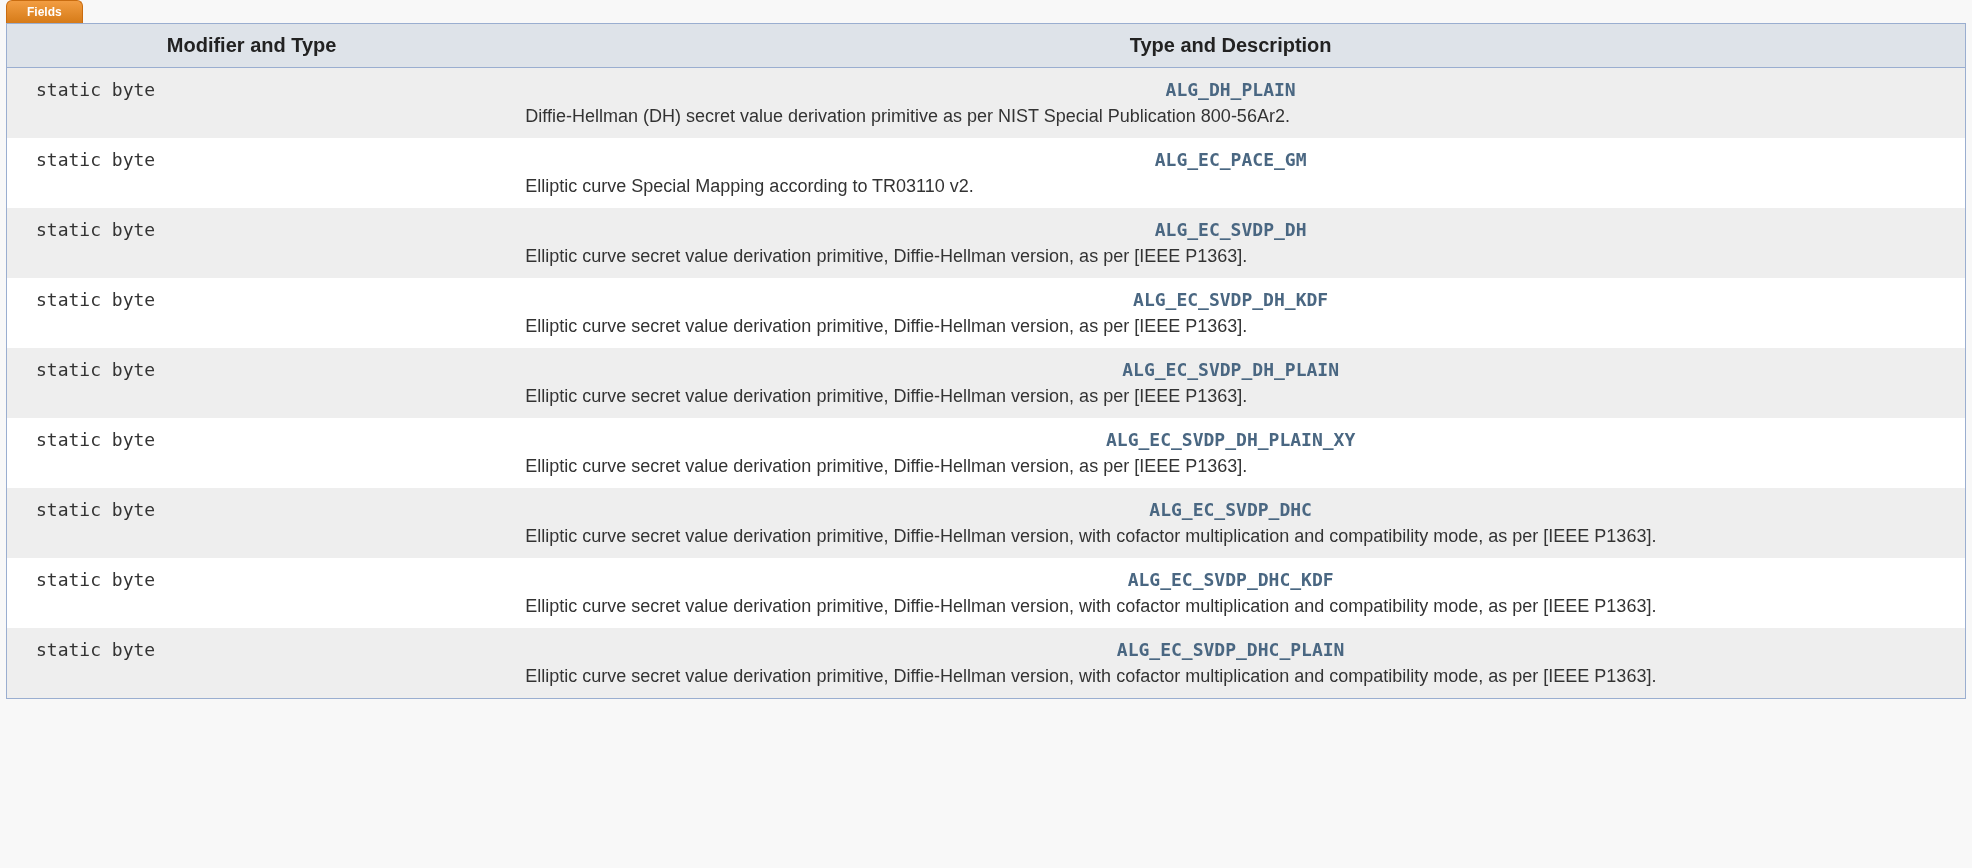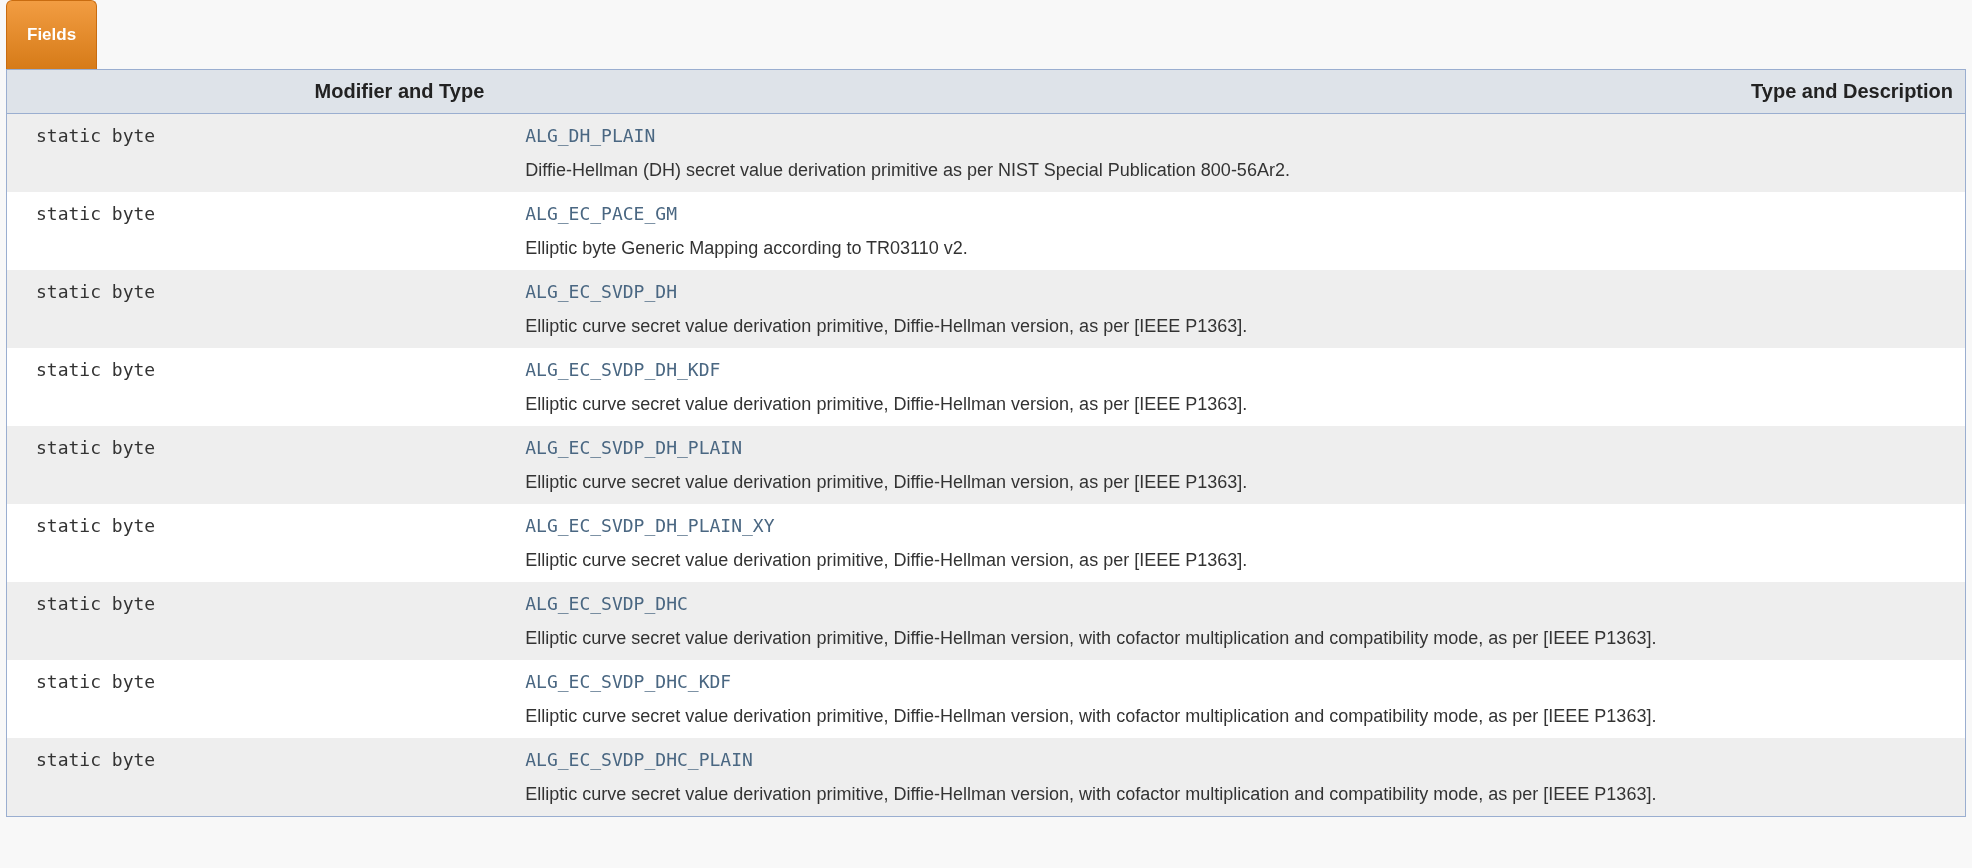--- a/index.html
+++ b/index.html
@@ -11,36 +11,36 @@
       color: #333;
     }
     .container {
       padding: 0 6px 6px 6px;
     }
     .tab {
       display: inline-block;
       background: linear-gradient(to bottom, #f29d42, #d67b18);
       color: #fff;
       font-weight: bold;
-      padding: 24px 20px;
+      padding: 4px 20px;
       border-top-left-radius: 6px;
       border-top-right-radius: 6px;
-      font-size: 17px;
+      font-size: 12px;
       border: 1px solid #c96c10;
       border-bottom: none;
     }
     table.fields {
       width: 100%;
       border-collapse: collapse;
       border: 1px solid #9aaed0;
       background: #fff;
     }
     table.fields thead th {
       background: #dee3e9;
-      text-align: right;
+      text-align: center;
       font-weight: bold;
       font-size: 20px;
       padding: 10px 12px;
       color: #222;
       border-bottom: 1px solid #9aaed0;
     }
     table.fields tbody td {
       padding: 8px 29px;
       vertical-align: top;
       font-size: 18px;
@@ -50,27 +50,28 @@
       background: #eeeeee;
     }
     td.col-type {
       font-family: "Consolas", "Menlo", monospace;
       width: 25%;
       white-space: nowrap;
       color: #333;
     }
     .field-name {
       font-family: "Consolas", "Menlo", monospace;
-      font-weight: normal;
+      font-weight: bold;
       color: #4a6782;
       display: block;
+      text-align: center;
     }
     .field-desc {
       display: block;
-      margin-top: 8px;
+      margin-top: 0;
       color: #333;
     }
   </style>
 </head>
 <body>
 
 <div class="container">
   <span class="tab">Fields</span>
   <table class="fields">
     <thead>
@@ -84,21 +85,21 @@
           <td class="col-type">static byte</td>
           <td>
             <span class="field-name">ALG_DH_PLAIN</span>
             <span class="field-desc">Diffie-Hellman (DH) secret value derivation primitive as per NIST Special Publication 800-56Ar2.</span>
           </td>
         </tr>
         <tr>
           <td class="col-type">static byte</td>
           <td>
             <span class="field-name">ALG_EC_PACE_GM</span>
-            <span class="field-desc">Elliptic byte Generic Mapping according to TR03110 v2.</span>
+            <span class="field-desc">Elliptic curve Special Mapping according to TR03110 v2.</span>
           </td>
         </tr>
         <tr class="alt">
           <td class="col-type">static byte</td>
           <td>
             <span class="field-name">ALG_EC_SVDP_DH</span>
             <span class="field-desc">Elliptic curve secret value derivation primitive, Diffie-Hellman version, as per [IEEE P1363].</span>
           </td>
         </tr>
         <tr>

